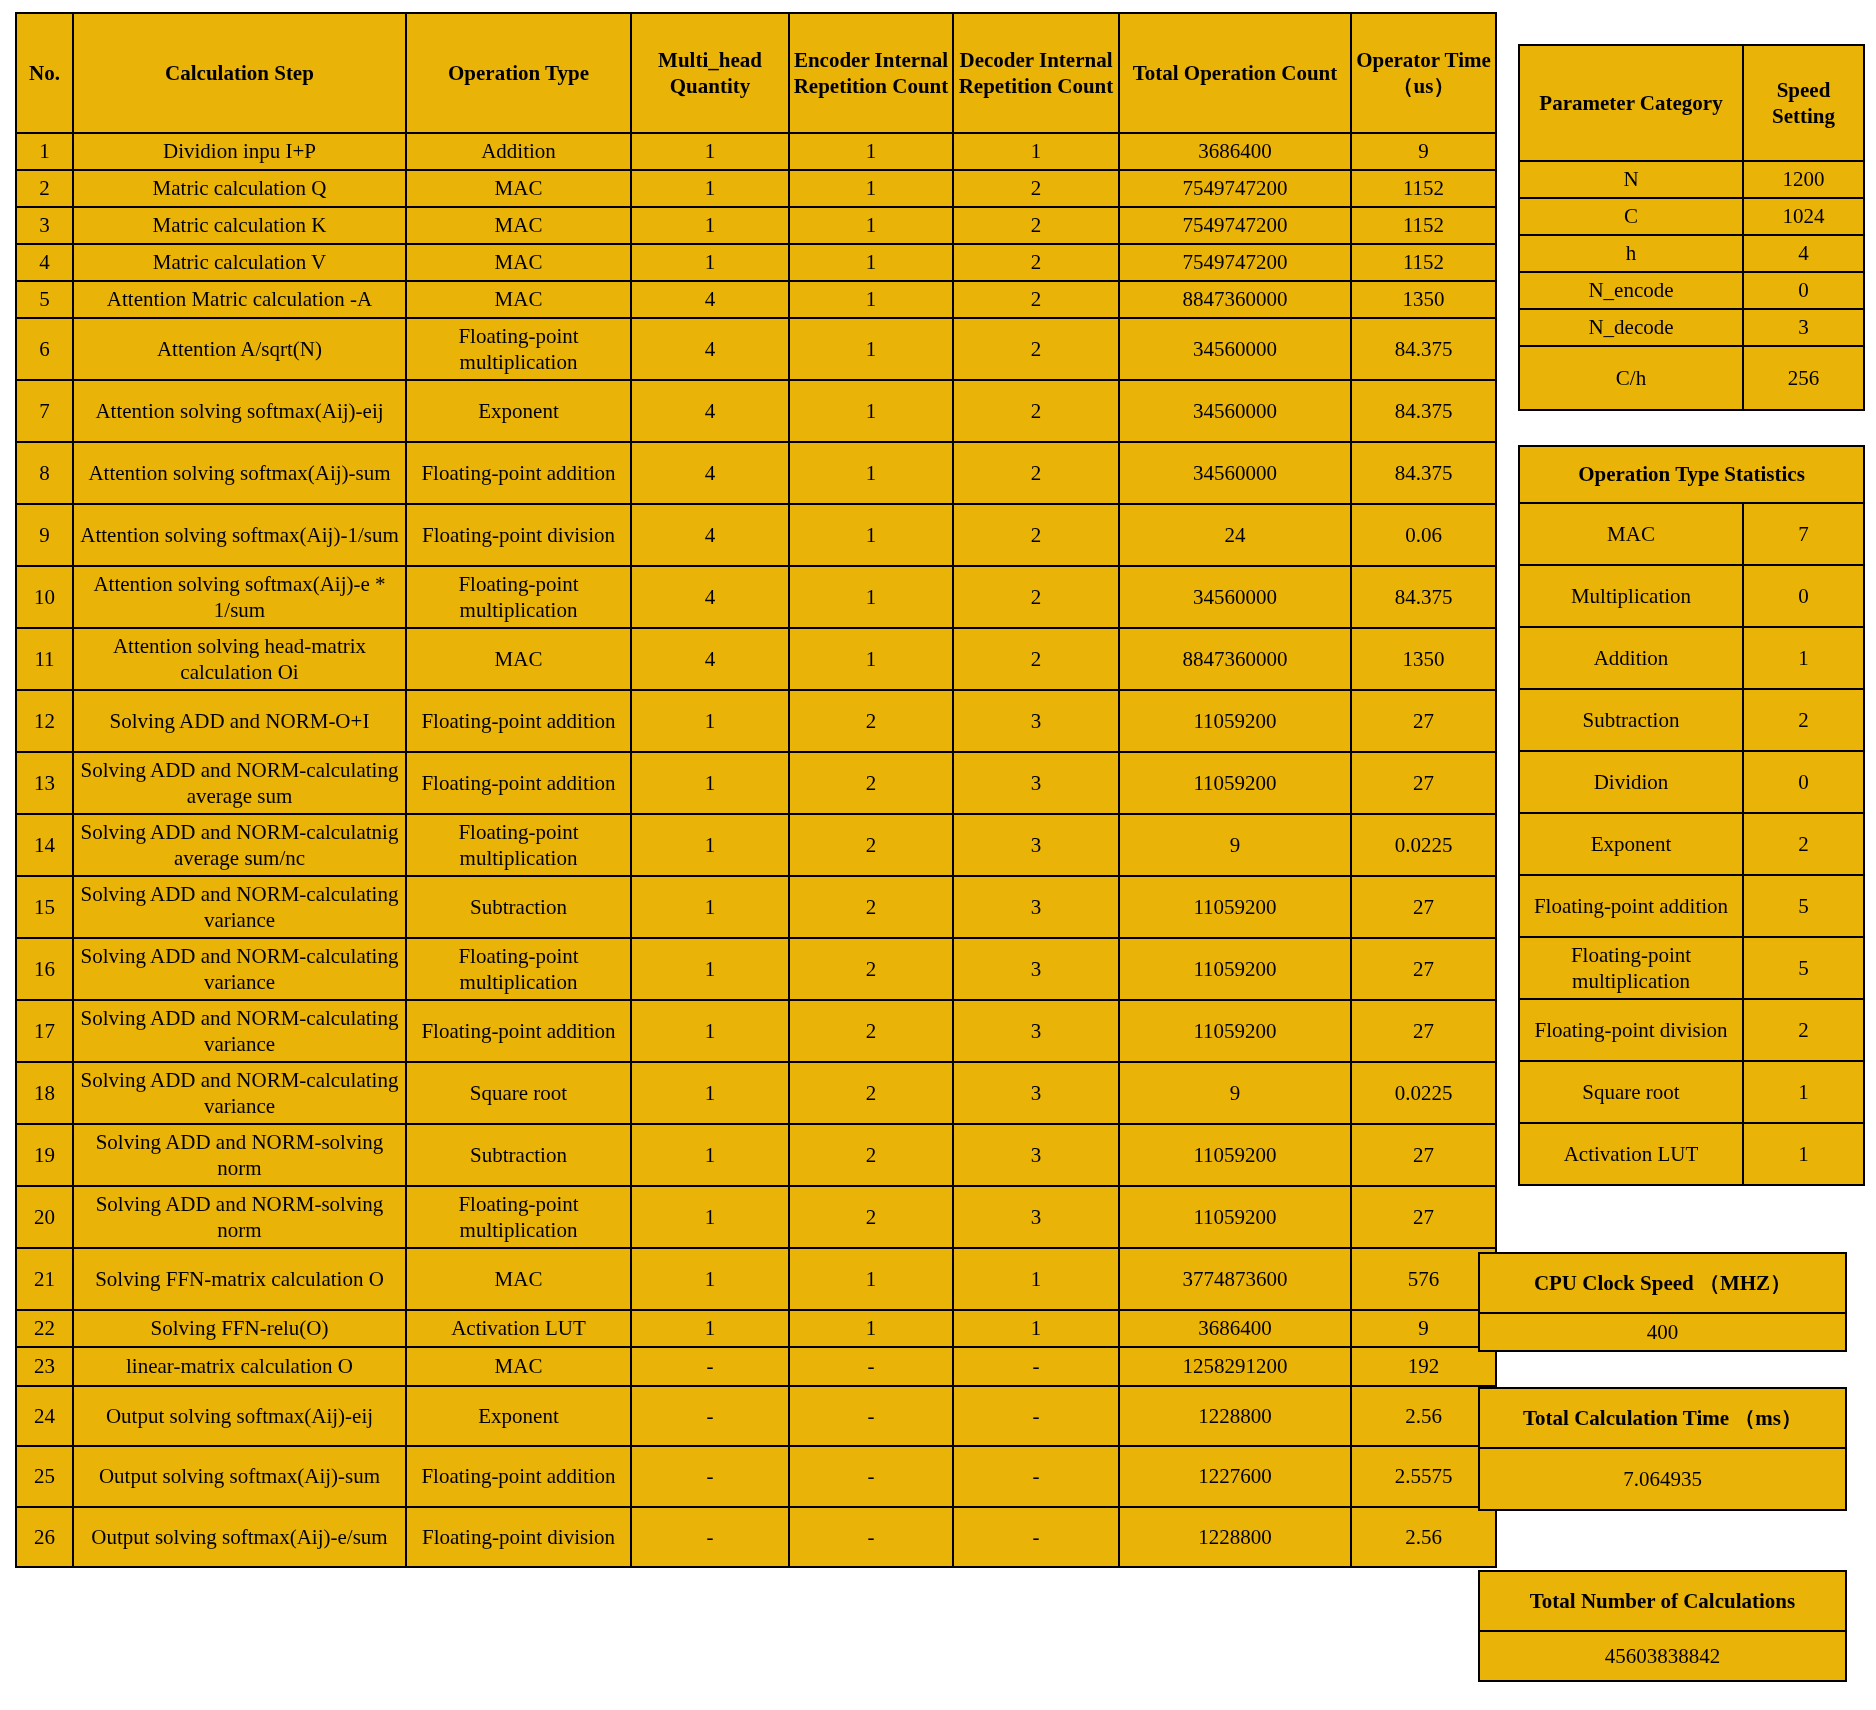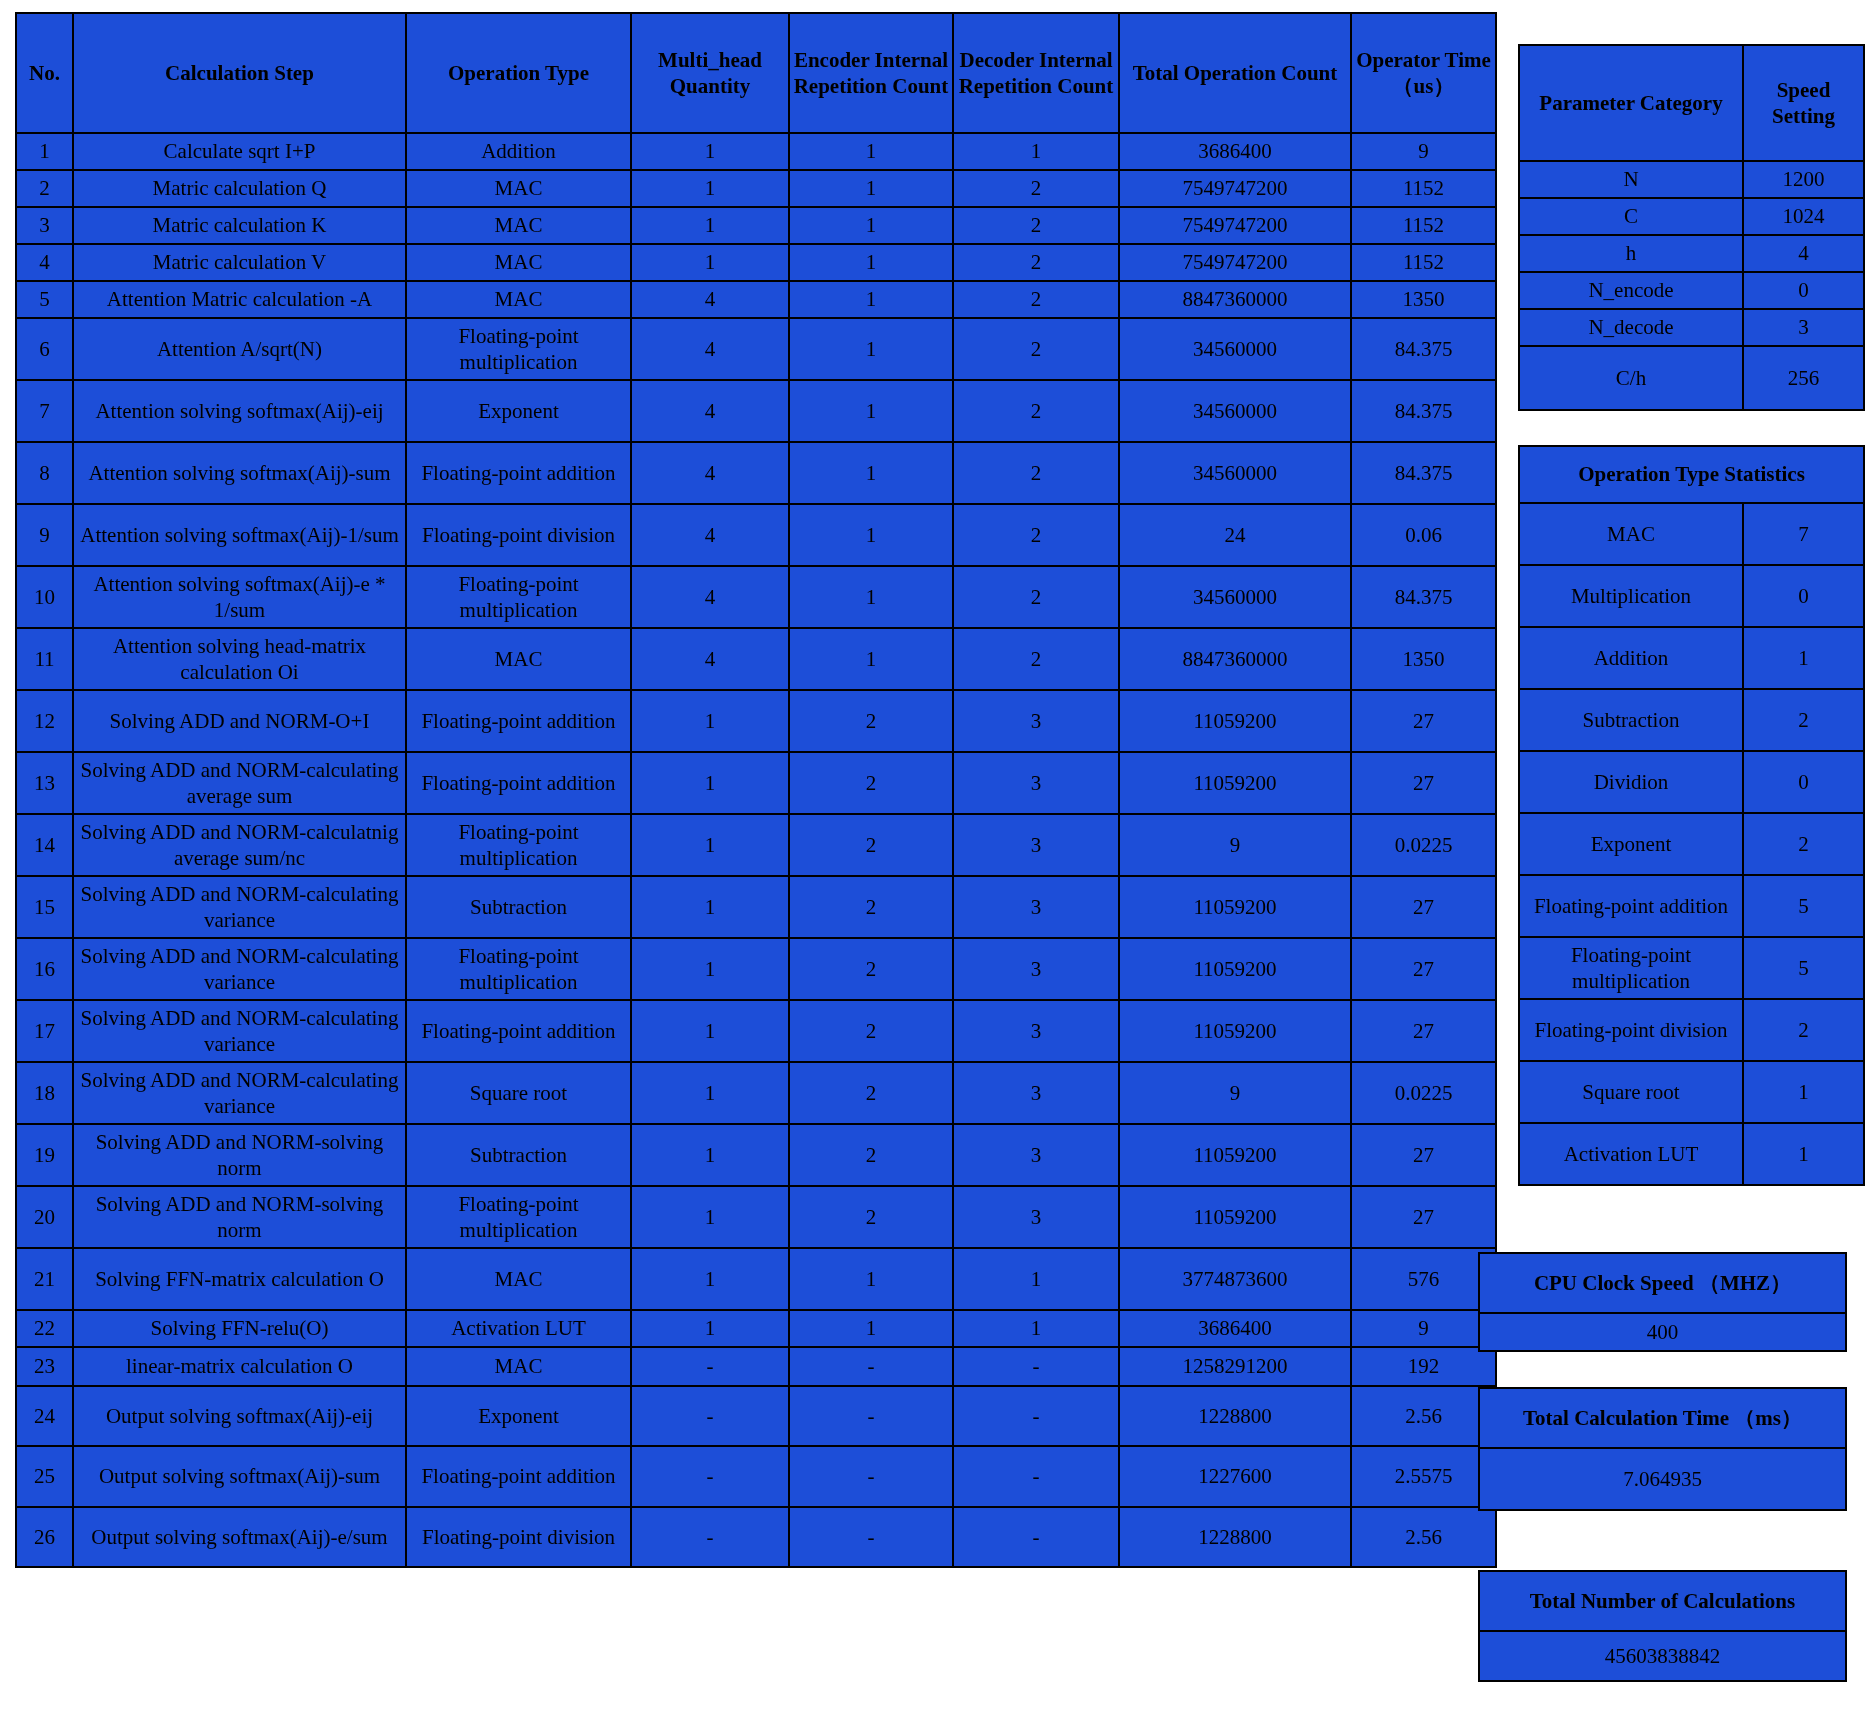--- a/index.html
+++ b/index.html
@@ -8,21 +8,21 @@
     position:relative;
     width:1876px; height:1710px;
     background:#ffffff;
     font-family:"Liberation Serif","DejaVu Serif",serif;
     color:#000000;
   }
   table.tbl {
     position:absolute;
     border-collapse:collapse;
     table-layout:fixed;
-    background:#1d4ed8;
+    background:#eab308;
   }
   .tbl th, .tbl td {
     border:2px solid #000000;
     text-align:center;
     vertical-align:middle;
     font-size:21px;
     line-height:1.24;
     padding:2px 3px;
     overflow:hidden;
   }
@@ -83,21 +83,21 @@
           <th>Multi_head Quantity</th>
           <th>Encoder Internal Repetition Count</th>
           <th>Decoder Internal Repetition Count</th>
           <th>Total Operation Count</th>
           <th>Operator Time （us）</th>
         </tr>
     </thead>
     <tbody>
         <tr>
           <td>1</td>
-          <td>Calculate sqrt I+P</td>
+          <td>Dividion inpu I+P</td>
           <td>Addition</td>
           <td>1</td>
           <td>1</td>
           <td>1</td>
           <td>3686400</td>
           <td>9</td>
         </tr>
         <tr>
           <td>2</td>
           <td>Matric calculation Q</td>

